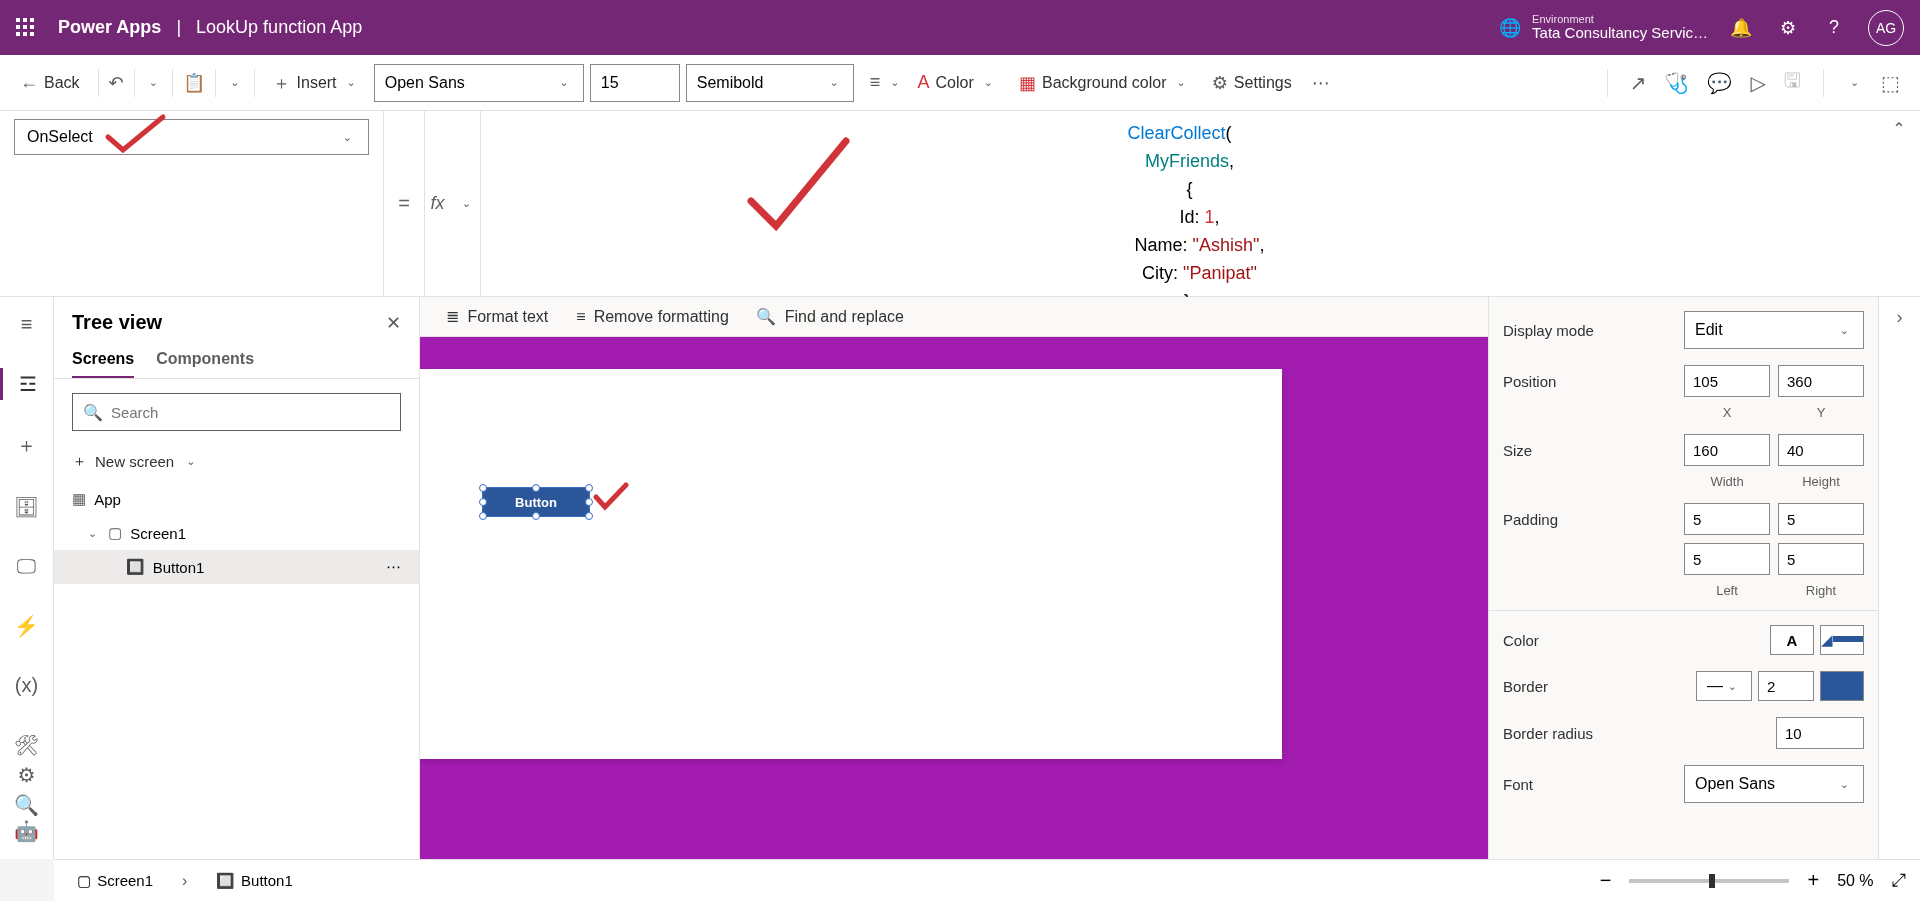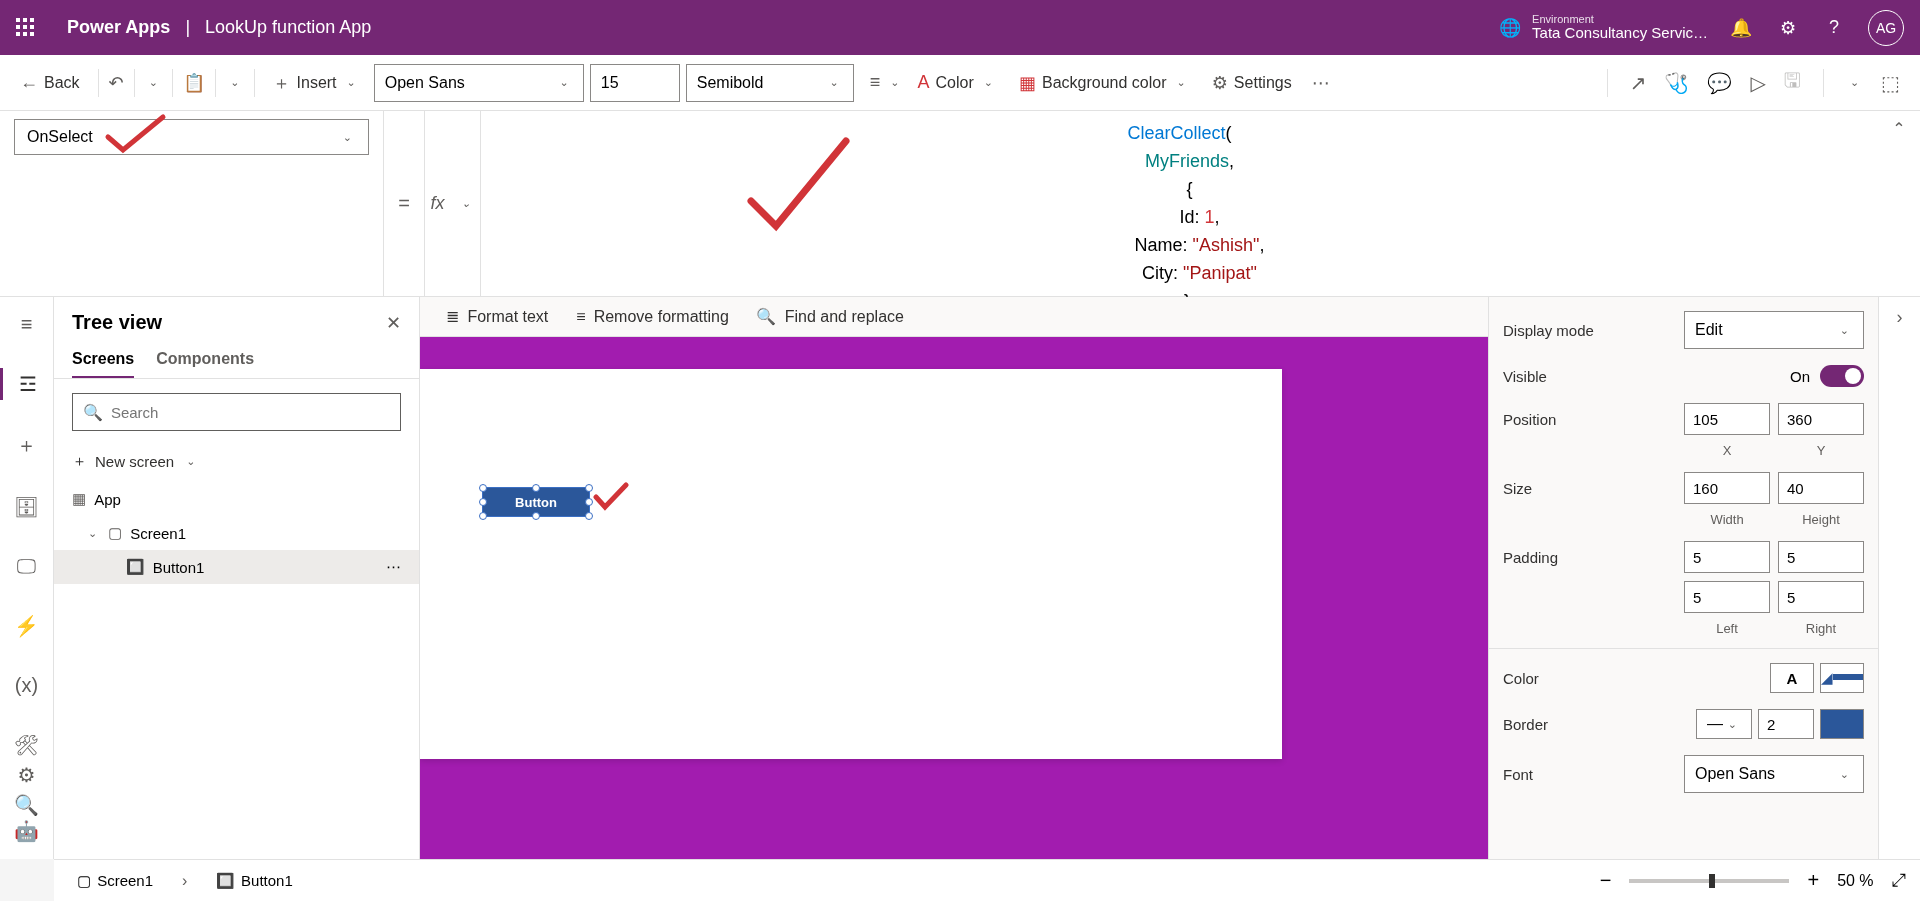--- a/index.html
+++ b/index.html
@@ -2,21 +2,21 @@
 <html><head>
 <meta charset="utf-8">
 <style>
 * { margin: 0; padding: 0; box-sizing: border-box; font-family: "Segoe UI", Arial, sans-serif; }
 body { width: 1920px; height: 901px; overflow: hidden; background: #f5f5f5; }
 
 
 .header { height: 55px; background: #742774; color: #fff; display: flex; align-items: center; padding: 0 16px; }
 .waffle { width: 20px; height: 20px; margin-right: 22px; display: grid; grid-template-columns: repeat(3,4px); grid-template-rows: repeat(3,4px); gap: 3px; cursor: pointer; }
 .waffle span { background: #fff; }
-.header-title { font-size: 18px; font-weight: 600; margin-left: 9px; }
+.header-title { font-size: 18px; font-weight: 600; }
 .header-divider { margin: 0 10px; font-weight: 400; }
 .header-app { font-weight: 400; }
 .header-right { margin-left: auto; display: flex; align-items: center; gap: 22px; }
 .env { display: flex; align-items: center; gap: 10px; }
 .env-icon { font-size: 18px; }
 .env-text { display: flex; flex-direction: column; line-height: 1.1; }
 .env-label { font-size: 11px; opacity: .85; }
 .env-val { font-size: 15px; }
 .hicon { cursor: pointer; font-size: 18px; width: 24px; text-align: center; }
 .avatar { width: 36px; height: 36px; border: 1.5px solid #fff; border-radius: 50%; display: flex; align-items: center; justify-content: center; font-size: 14px; }
@@ -345,27 +345,20 @@
 
     <div class="props">
       <div class="prow">
         <span class="prow-label">Display mode</span>
         <div class="select-box" style="width:180px;">
             <span>Edit</span>
             <span class="chev-sm">⌄</span>
           </div>
       </div>
       <div class="prow">
-        <span class="prow-label">Visible</span>
-        <div class="toggle-wrap">
-            <span>On</span>
-            <div class="toggle"></div>
-          </div>
-      </div>
-      <div class="prow">
         <span class="prow-label">Position</span>
         <div class="prow-dual">
           <input class="prow-input" value="105" style="">
           <input class="prow-input" value="360" style="">
         </div>
       </div>
       <div class="prow-sub">
           <span class="prow-sublabel">X</span>
           <span class="prow-sublabel">Y</span>
         </div>
@@ -416,20 +409,24 @@
         <div class="prow-right">
           <div class="select-box" style="width:56px;height:30px;">
               <span>—</span>
               <span class="chev-sm">⌄</span>
             </div>
           <input class="prow-input" style="width: 56px; height: 30px;" value="2">
           <div class="fill-sw"></div>
         </div>
       </div>
       <div class="prow">
+        <span class="prow-label">Border radius</span>
+        <input class="prow-input" style="width: 88px;" value="10">
+      </div>
+      <div class="prow">
         <span class="prow-label">Font</span>
         <div class="select-box" style="width:180px;">
             <span>Open Sans</span>
             <span class="chev-sm">⌄</span>
           </div>
       </div>
 
     </div>
 
     <div class="right-rail">

